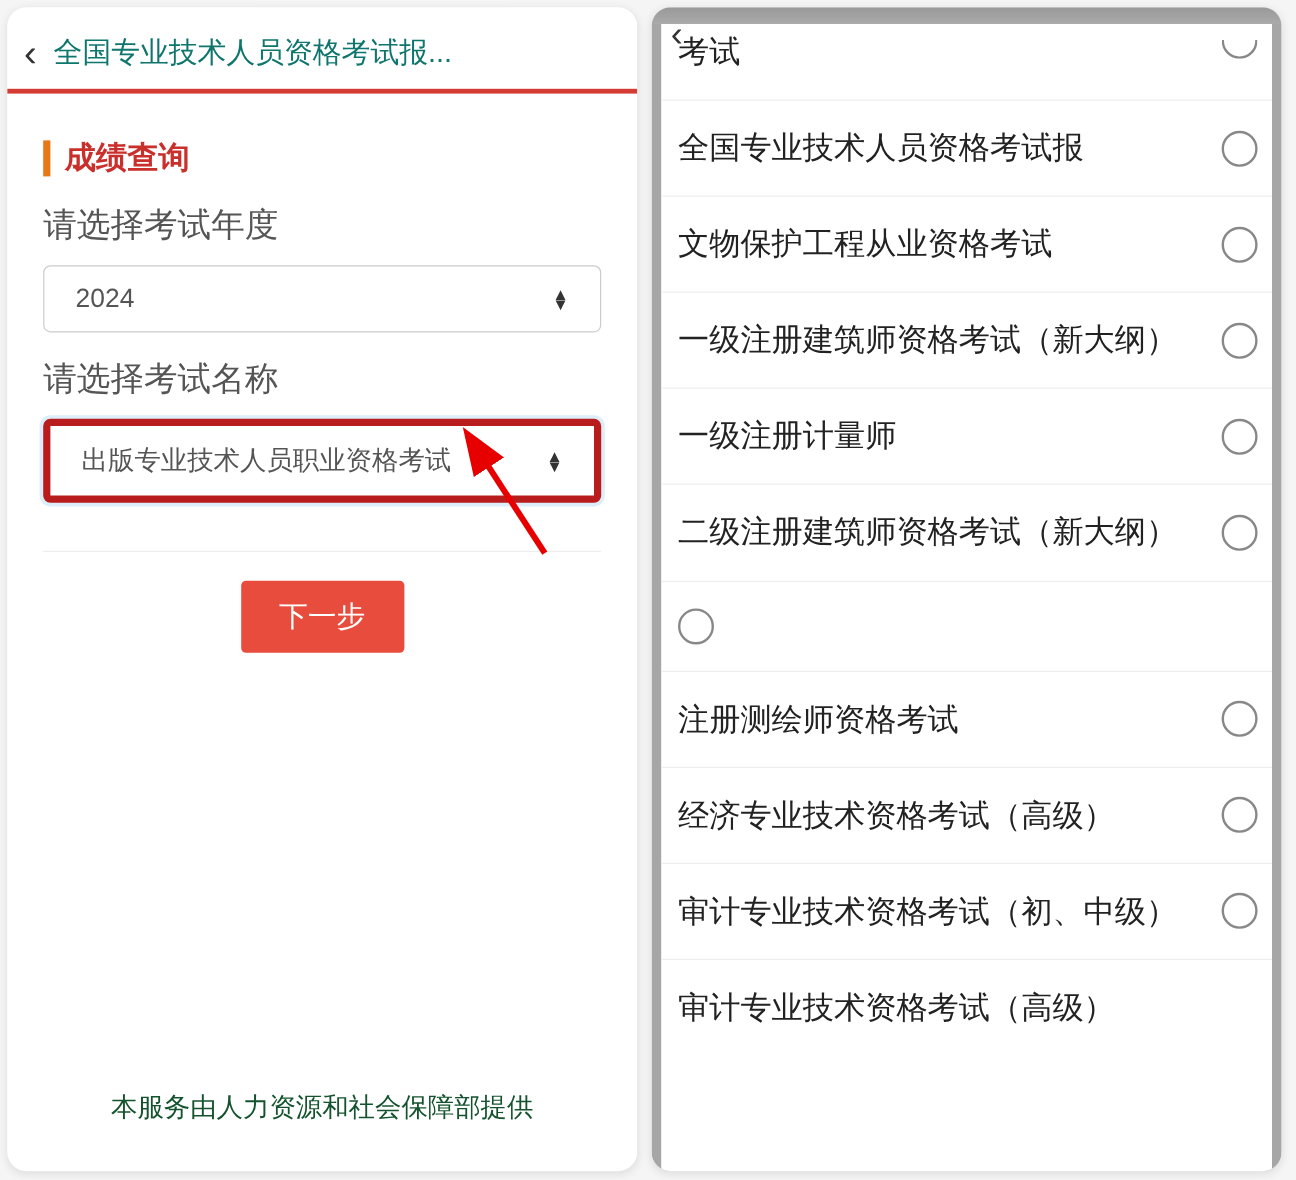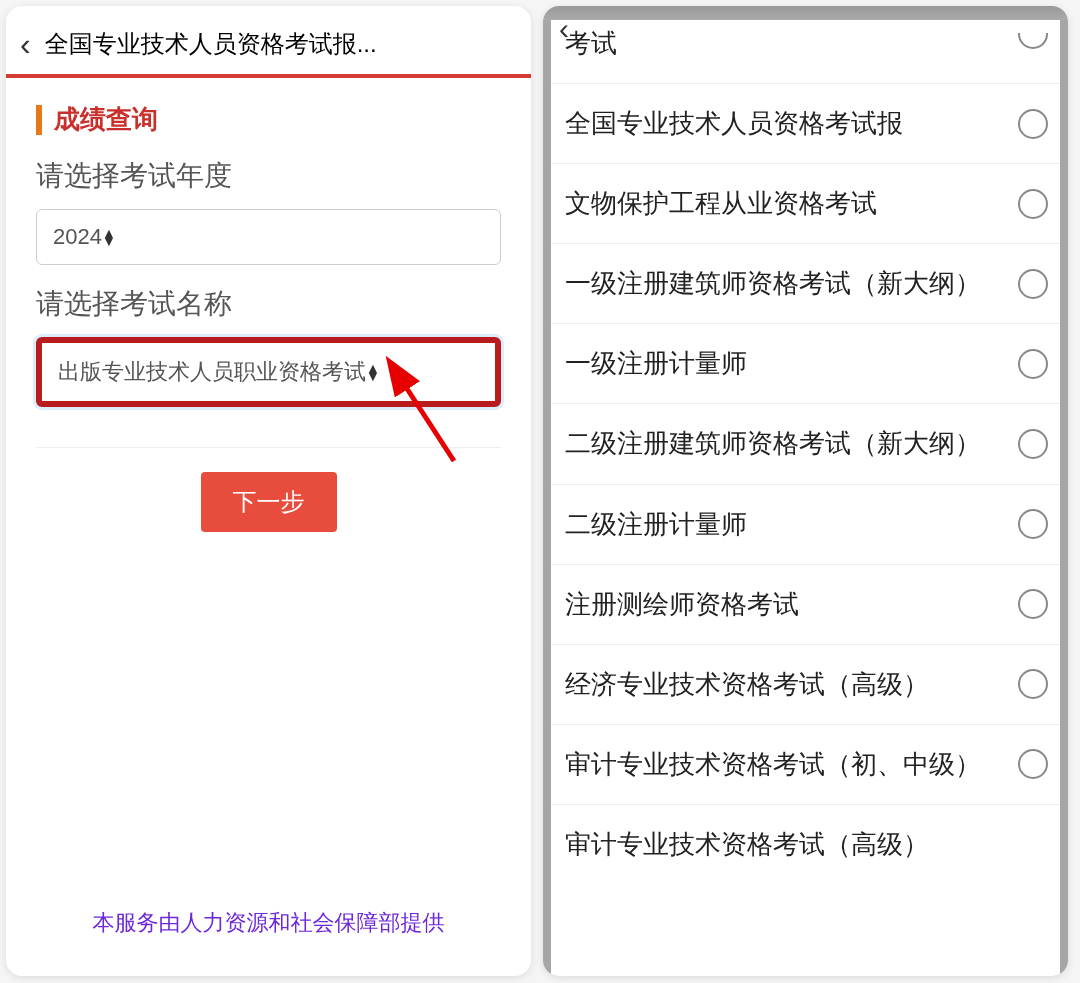--- a/index.html
+++ b/index.html
@@ -38,31 +38,31 @@
       border-bottom: 4px solid #d43c33;
     }
     .back-chevron {
       font-size: 32px;
       color: #333;
       margin-right: 14px;
       line-height: 1;
     }
     .header-title {
       font-size: 24px;
-      color: #000000;
+      color: #0f766e;
       font-weight: 400;
       flex: 1;
       white-space: nowrap;
       overflow: hidden;
       text-overflow: ellipsis;
     }
     .section-title-row {
       display: flex;
       align-items: center;
-      padding: 24px 30px 10px 30px;
+      padding: 36px 30px 10px 30px;
     }
     .orange-bar {
       width: 6px;
       height: 30px;
       background: #e67817;
       margin-right: 12px;
     }
     .section-title {
       font-size: 26px;
       color: #c9302c;
@@ -72,26 +72,26 @@
       padding: 10px 30px;
     }
     .form-label {
       font-size: 28px;
       color: #555;
       margin-bottom: 14px;
     }
     .select-box {
       border: 1px solid #ccc;
       border-radius: 6px;
-      padding: 14px 16px;
+      padding: 14px 26px;
       font-size: 22px;
       color: #555;
       display: flex;
       align-items: center;
-      justify-content: flex-start;
+      justify-content: space-between;
       background: #fff;
     }
     .select-box.focused {
       border: 6px solid #b91c1c;
       box-shadow: 0 0 0 3px rgba(58,163,227,0.18);
     }
     .select-caret {
       font-size: 14px;
       color: #333;
       line-height: 0.6;
@@ -112,21 +112,21 @@
       border-radius: 4px;
       margin: 24px auto 0 auto;
       display: block;
     }
     .footer-text {
       position: absolute;
       bottom: 38px;
       width: 100%;
       text-align: center;
       font-size: 22px;
-      color: #6d28d9;
+      color: #14532d;
     }
     .arrow-annotation {
       position: absolute;
       top: 345px;
       left: 338px;
       pointer-events: none;
     }
 
     
     .right-top-overlay {
@@ -279,21 +279,20 @@
         <span class="option-label">一级注册计量师</span>
         <span class="radio-circle"></span>
       </div>
 
       <div class="option-row">
         <span class="option-label">二级注册建筑师资格考试（新大纲）</span>
         <span class="radio-circle"></span>
       </div>
 
       <div class="option-row">
-        <span class="option-label">二级注册计量师</span>
         <span class="radio-circle"></span>
       </div>
 
       <div class="option-row">
         <span class="option-label">注册测绘师资格考试</span>
         <span class="radio-circle"></span>
       </div>
 
       <div class="option-row">
         <span class="option-label">经济专业技术资格考试（高级）</span>

